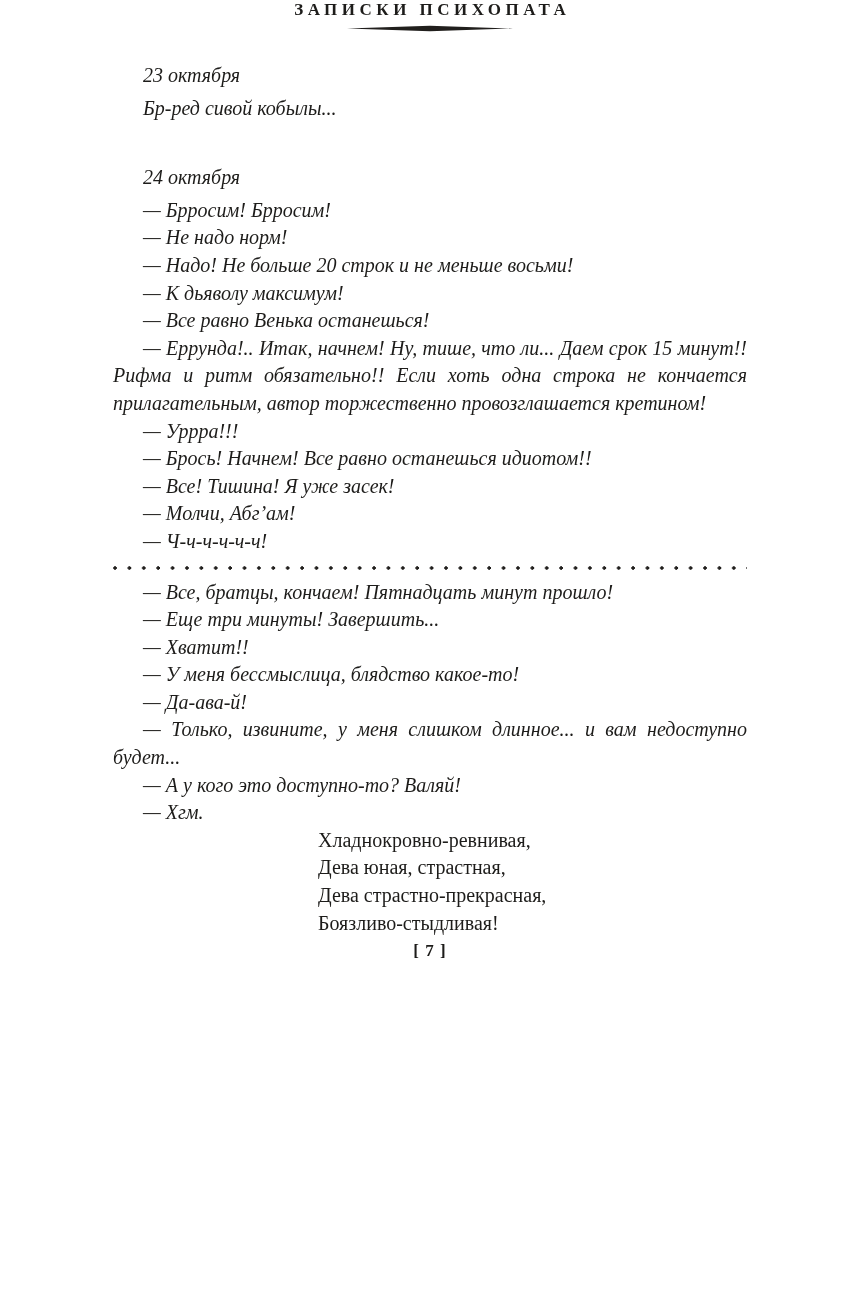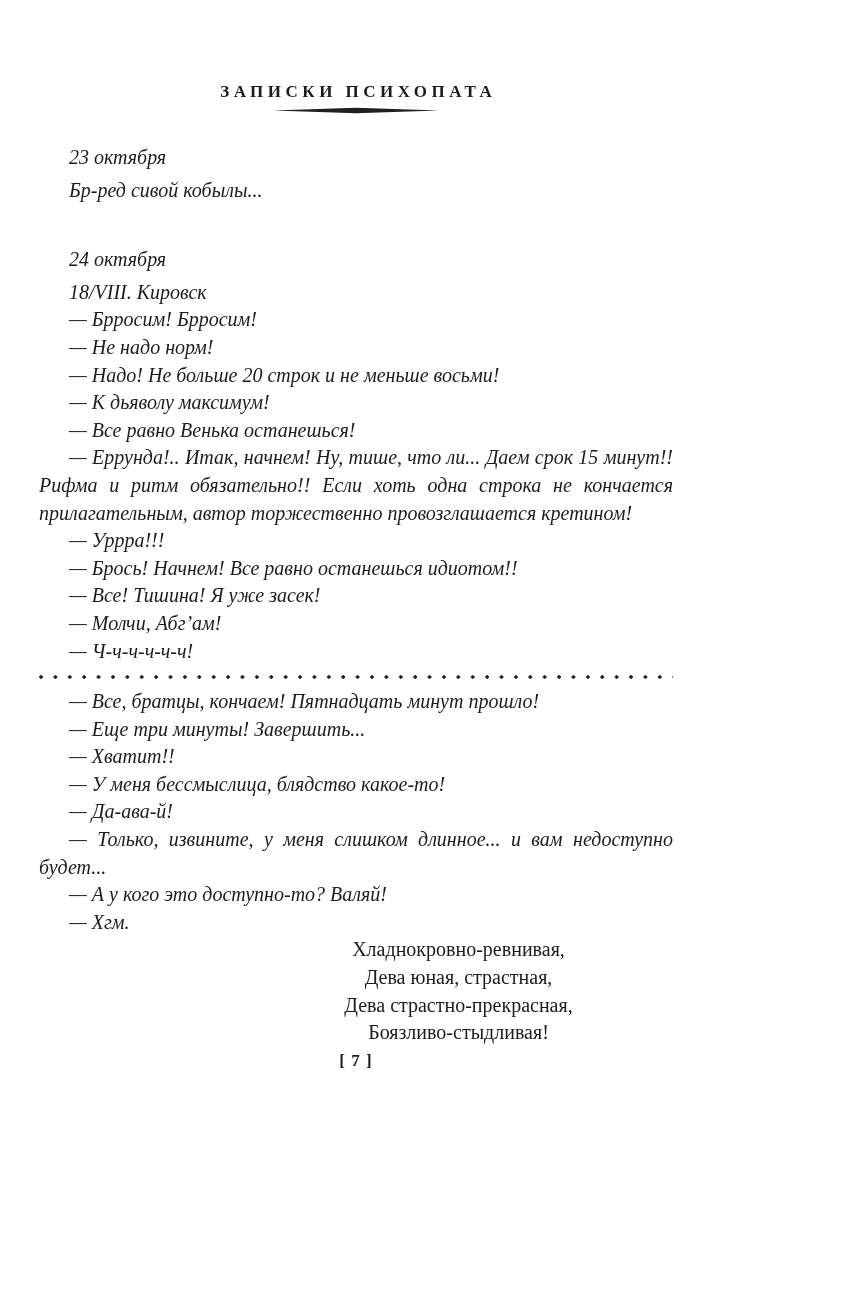--- a/index.html
+++ b/index.html
@@ -5,22 +5,21 @@
   * { margin: 0; padding: 0; box-sizing: border-box; }
   html, body { width: 856px; height: 1299px; }
   body {
     background: #ffffff;
     color: #1d1c1a;
     font-family: "Liberation Serif", "DejaVu Serif", serif;
     overflow: hidden;
   }
   .page {
     width: 634px;
-    margin-left: 39px;
-    padding-top: 82px;
+    margin-left: 113px;
   }
   .running-head {
     text-align: center;
     margin-bottom: 30px;
   }
   .running-head-title {
     font-size: 17px;
     font-weight: 700;
     letter-spacing: 4.5px;
     text-indent: 4.5px; 
@@ -48,21 +47,21 @@
     height: 4px;
     margin: 10px 0 9px;
     background-image: radial-gradient(circle at 2px 2px, #211f1d 1.5px, rgba(0,0,0,0) 1.9px);
     background-size: 14.4px 4px;
     background-repeat: repeat-x;
   }
   .verse { margin-left: 205px; }
   .verse-line {
     font-size: 20px;
     line-height: 27.6px;
-    text-align: center;
+    text-align: left;
   }
   .page-footer {
     text-align: center;
     margin-top: 4px;
   }
   .page-number {
     font-size: 17px;
     font-weight: 700;
     letter-spacing: 1px;
   }
@@ -80,21 +79,20 @@
   </div>
 
   <section class="entry">
     <p class="date">23 октября</p>
     <p class="para">Бр-ред сивой кобылы...</p>
   </section>
 
   <section class="entry entry-oct24">
     <p class="date">24 октября</p>
 
-    <p class="para">18/VIII. Кировск</p>
     <p class="para">— Брросим! Брросим!</p>
     <p class="para">— Не надо норм!</p>
     <p class="para">— Надо! Не больше 20 строк и не меньше восьми!</p>
     <p class="para">— К дьяволу максимум!</p>
     <p class="para">— Все равно Венька останешься!</p>
     <p class="para">— Еррунда!.. Итак, начнем! Ну, тише, что ли... Даем срок 15 минут!! Рифма и ритм обязательно!! Если хоть одна строка не кончается прилагательным, автор торжественно провозглашается кретином!</p>
     <p class="para">— Уррра!!!</p>
     <p class="para">— Брось! Начнем! Все равно останешься идиотом!!</p>
     <p class="para">— Все! Тишина! Я уже засек!</p>
     <p class="para">— Молчи, Абг’ам!</p>

